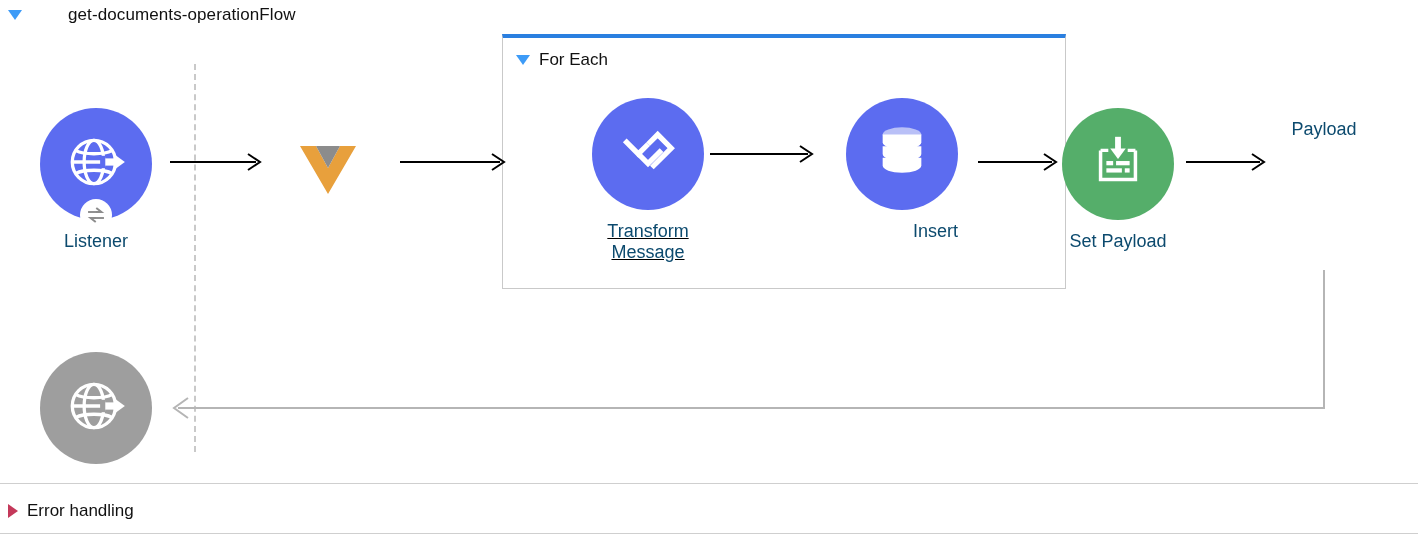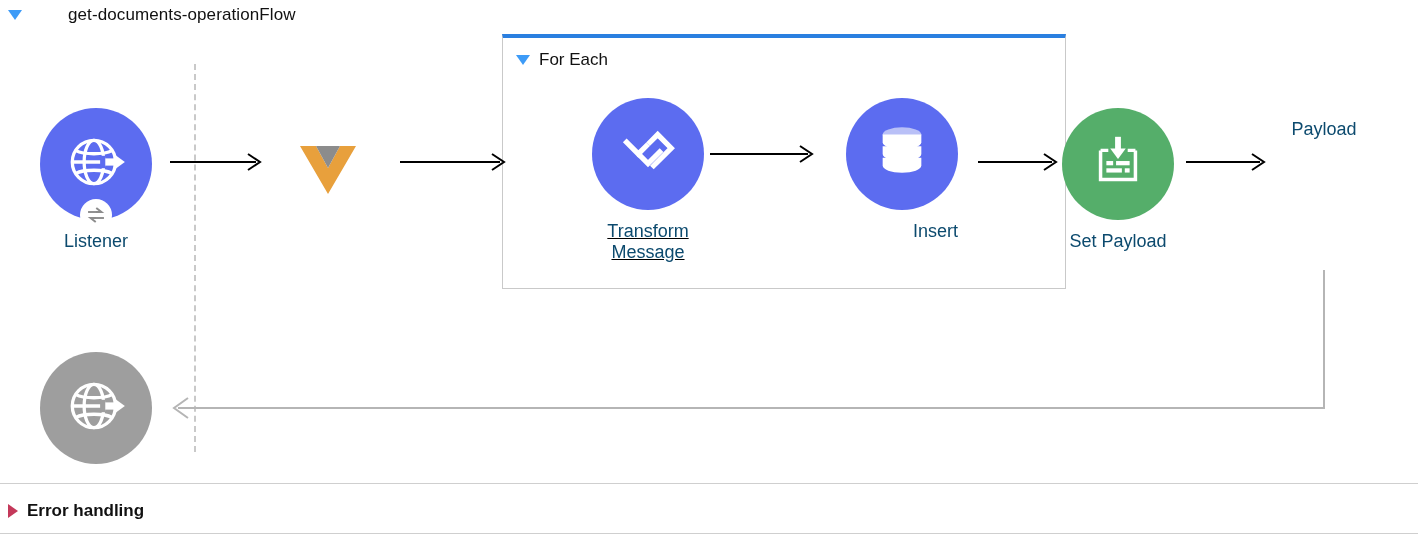--- a/index.html
+++ b/index.html
@@ -311,19 +311,19 @@
           <rect x="38" y="28.5" width="16" height="7" fill="#ffffff"></rect>
           <polygon points="49,24 60,32 49,40" fill="#ffffff"></polygon>
           <rect x="36" y="26" width="5" height="12" fill="#9e9e9e"></rect>
         </svg>
       </span>
     </div>
     <div class="node-label"></div>
   </div>
 
   <div class="footer-sep" style="top:483px;"></div>
-  <div class="error-handling" style="top:499px;font-weight:bold;">
+  <div class="error-handling" style="top:499px;">
     <span class="tri-right"></span>
     <span class="error-title">Error handling</span>
   </div>
   <div class="footer-sep" style="top:533px;"></div>
 
 </div>
 
 </body></html>

